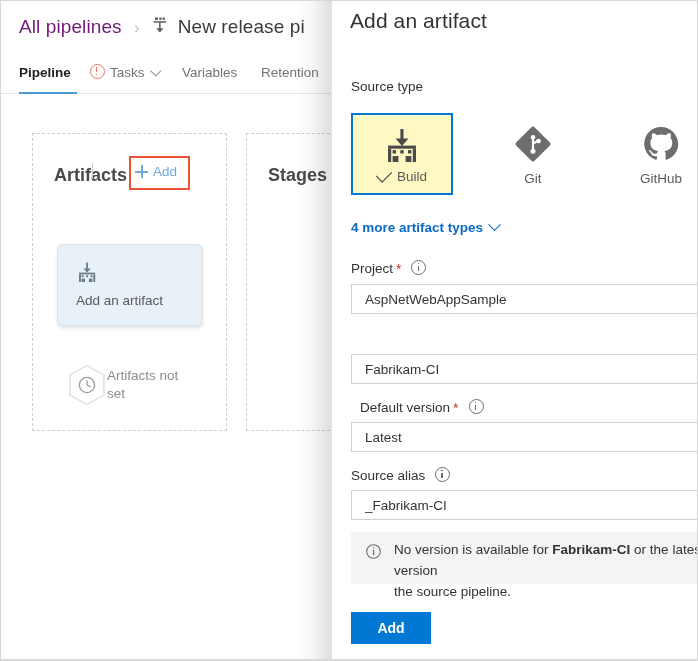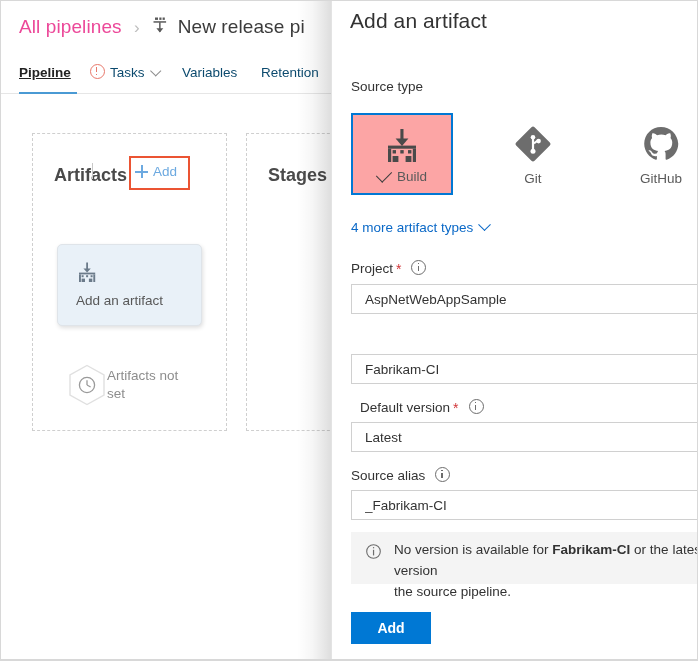--- a/index.html
+++ b/index.html
@@ -32,21 +32,21 @@
   
   .breadcrumb {
     position: absolute;
     left: 18px; top: 15px;
     font-size: 19px;
     color: #333;
     white-space: nowrap;
     letter-spacing: .1px;
   }
   .bc-link {
-    color: #ec4899;
+    color: #701a75;
   }
   .bc-sep {
     color: #bdbdbd;
     font-size: 17px;
     margin: 0 7px;
     font-weight: 300;
   }
   .bc-icon {
     display: inline-block;
     vertical-align: -2px;
@@ -63,21 +63,21 @@
     left: 0; top: 57px;
     width: 698px; height: 35px;
     border-bottom: 1px solid #e6e6e6;
   }
   .tab {
     position: absolute;
     top: 0;
     height: 34px;
     line-height: 30px;
     font-size: 13.5px;
-    color: #0c4a6e;
+    color: #737373;
     white-space: nowrap;
   }
   .tab.active {
     color: #222;
     font-weight: bold;
     border-bottom: 2px solid #4a9ad4;
   }
   .tab .warn-icon {
     display: inline-block;
     width: 13px; height: 13px;
@@ -270,21 +270,21 @@
 
   
   .tile {
     position: absolute;
     top: 112px;
     width: 102px; height: 82px;
     box-sizing: border-box;
     text-align: center;
   }
   .tile.selected {
-    background: #fca5a5;
+    background: #fef9c3;
     border: 2px solid #0078d4;
   }
   .tile .tname {
     position: absolute;
     left: 0; right: 0; bottom: 9px;
     font-size: 13.5px;
     color: #5a5a5a;
     white-space: nowrap;
   }
   .tile .ticon {
@@ -302,20 +302,21 @@
     margin-right: 6px;
   }
 
   .more-link {
     position: absolute;
     left: 19px; top: 219px;
     font-size: 13.5px;
     color: #0b69c7;
     white-space: nowrap;
     cursor: pointer;
+    font-weight: bold;
   }
   .chev-blue {
     display: inline-block;
     width: 8px; height: 8px;
     border-right: 1.4px solid #0b69c7;
     border-bottom: 1.4px solid #0b69c7;
     transform: rotate(45deg) translate(-2px,-2px);
     margin-left: 7px;
   }
 
@@ -396,21 +397,21 @@
           <rect x="10.6" y="0.5" width="2.2" height="2.4" fill="#5a5a5a"></rect>
           <rect x="1.5" y="4.2" width="12.6" height="1.5" fill="#5a5a5a"></rect>
           <rect x="7.1" y="5.2" width="1.5" height="9.6" fill="#5a5a5a"></rect>
           <path d="M4.4 11.2 L7.85 15.4 L11.3 11.2 Z" fill="#5a5a5a"></path>
         </svg>
       </span>
       <span class="bc-title">New release pi</span>
     </div>
 
     <div class="tabstrip">
-      <div class="tab active" style="left:18px;width:58px;text-align:left;text-decoration:underline;">
+      <div class="tab active" style="left:18px;width:58px;text-align:left;">
         <span>Pipeline</span>
       </div>
       <div class="tab" style="left:89px;">
         <span class="warn-icon"></span><span>Tasks</span><span class="chev"></span>
       </div>
       <div class="tab" style="left:181px;">
         <span>Variables</span>
       </div>
       <div class="tab" style="left:260px;">
         <span>Retention</span>

